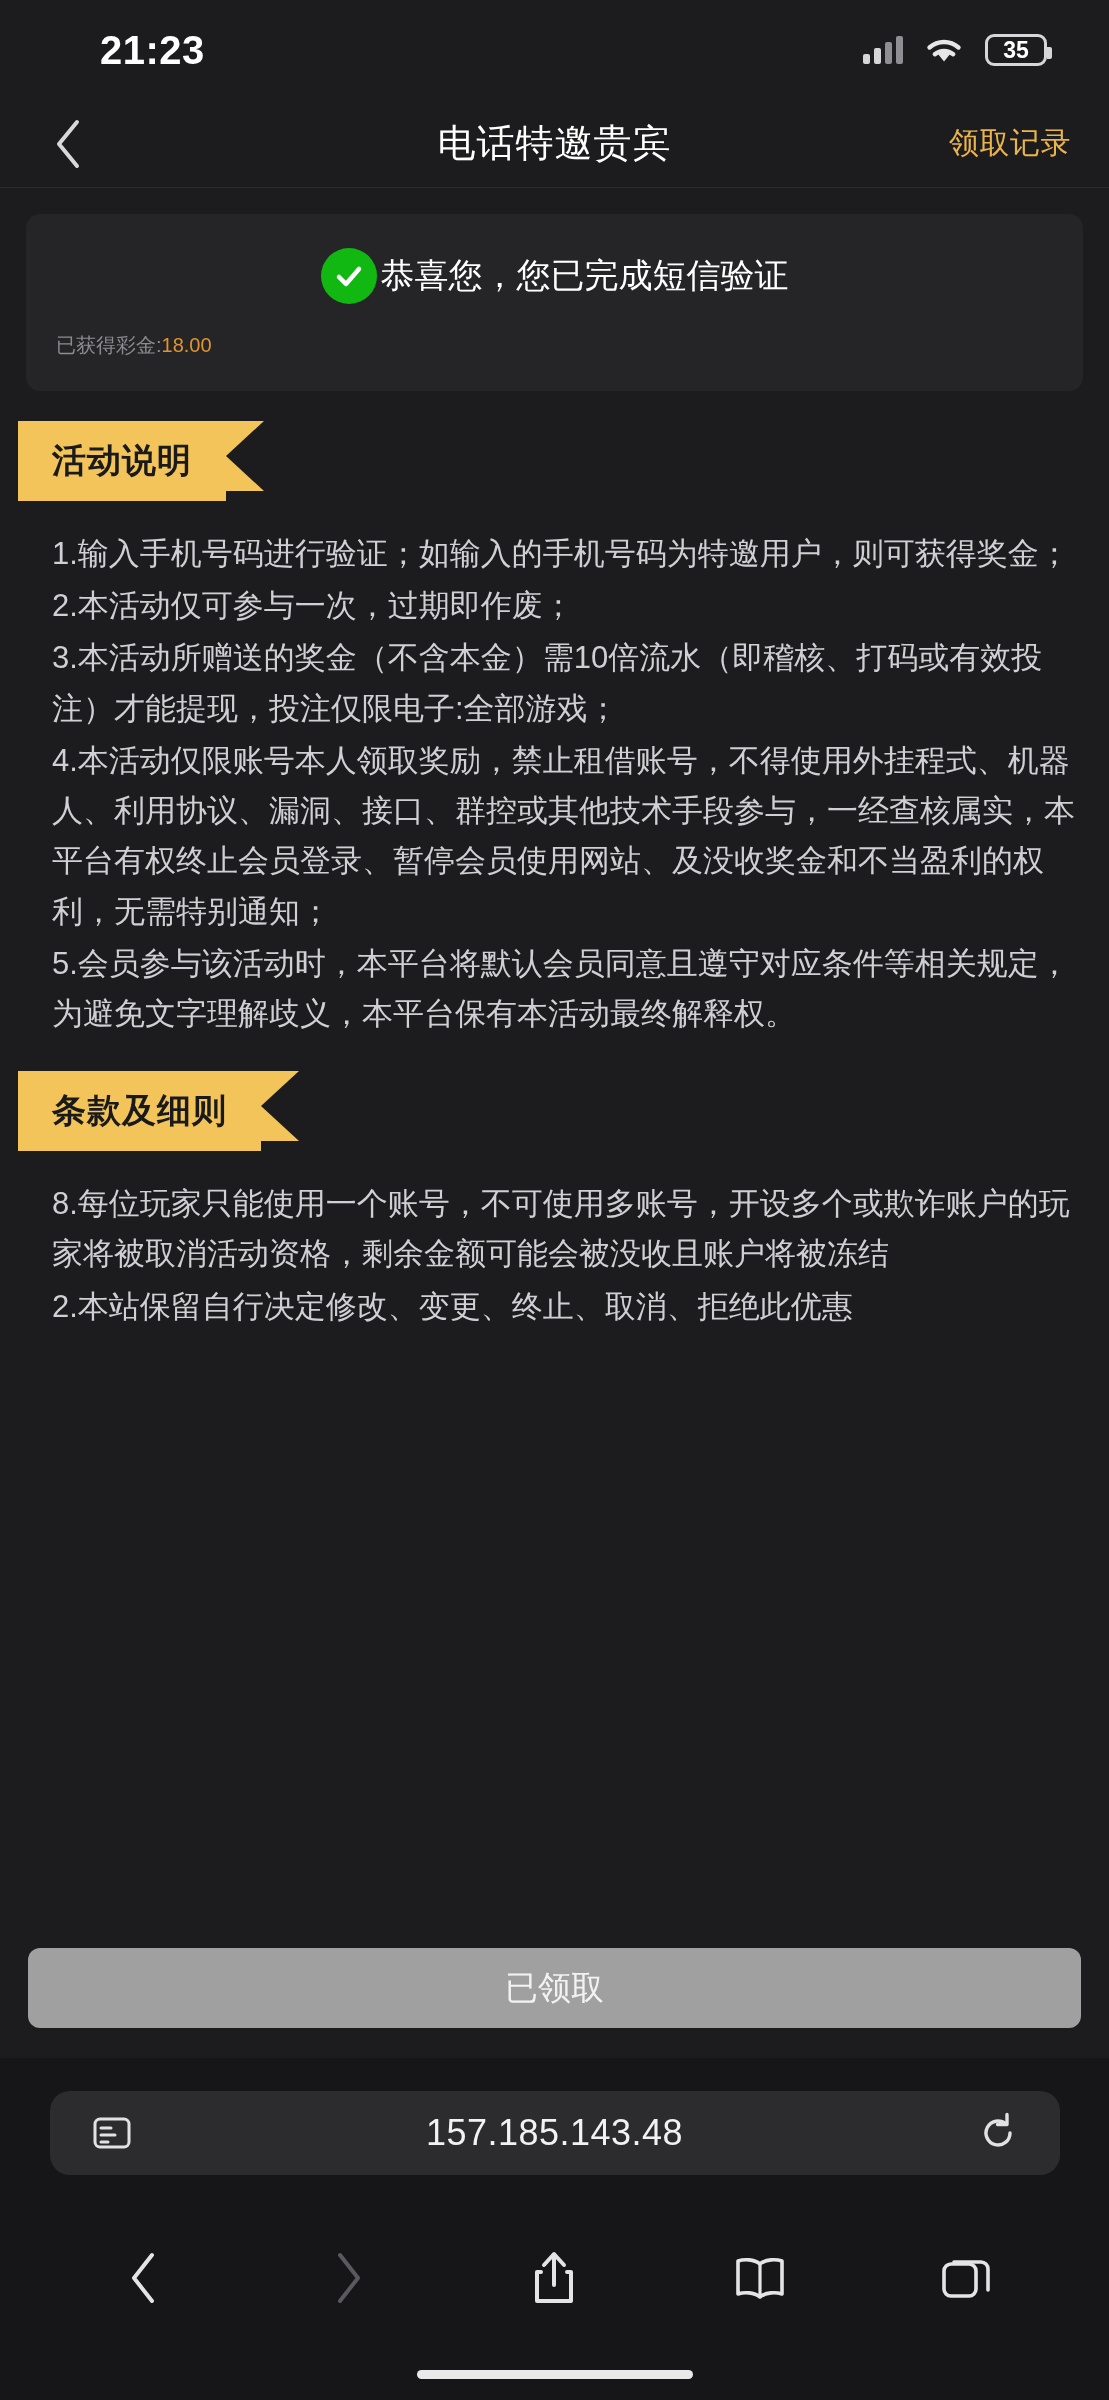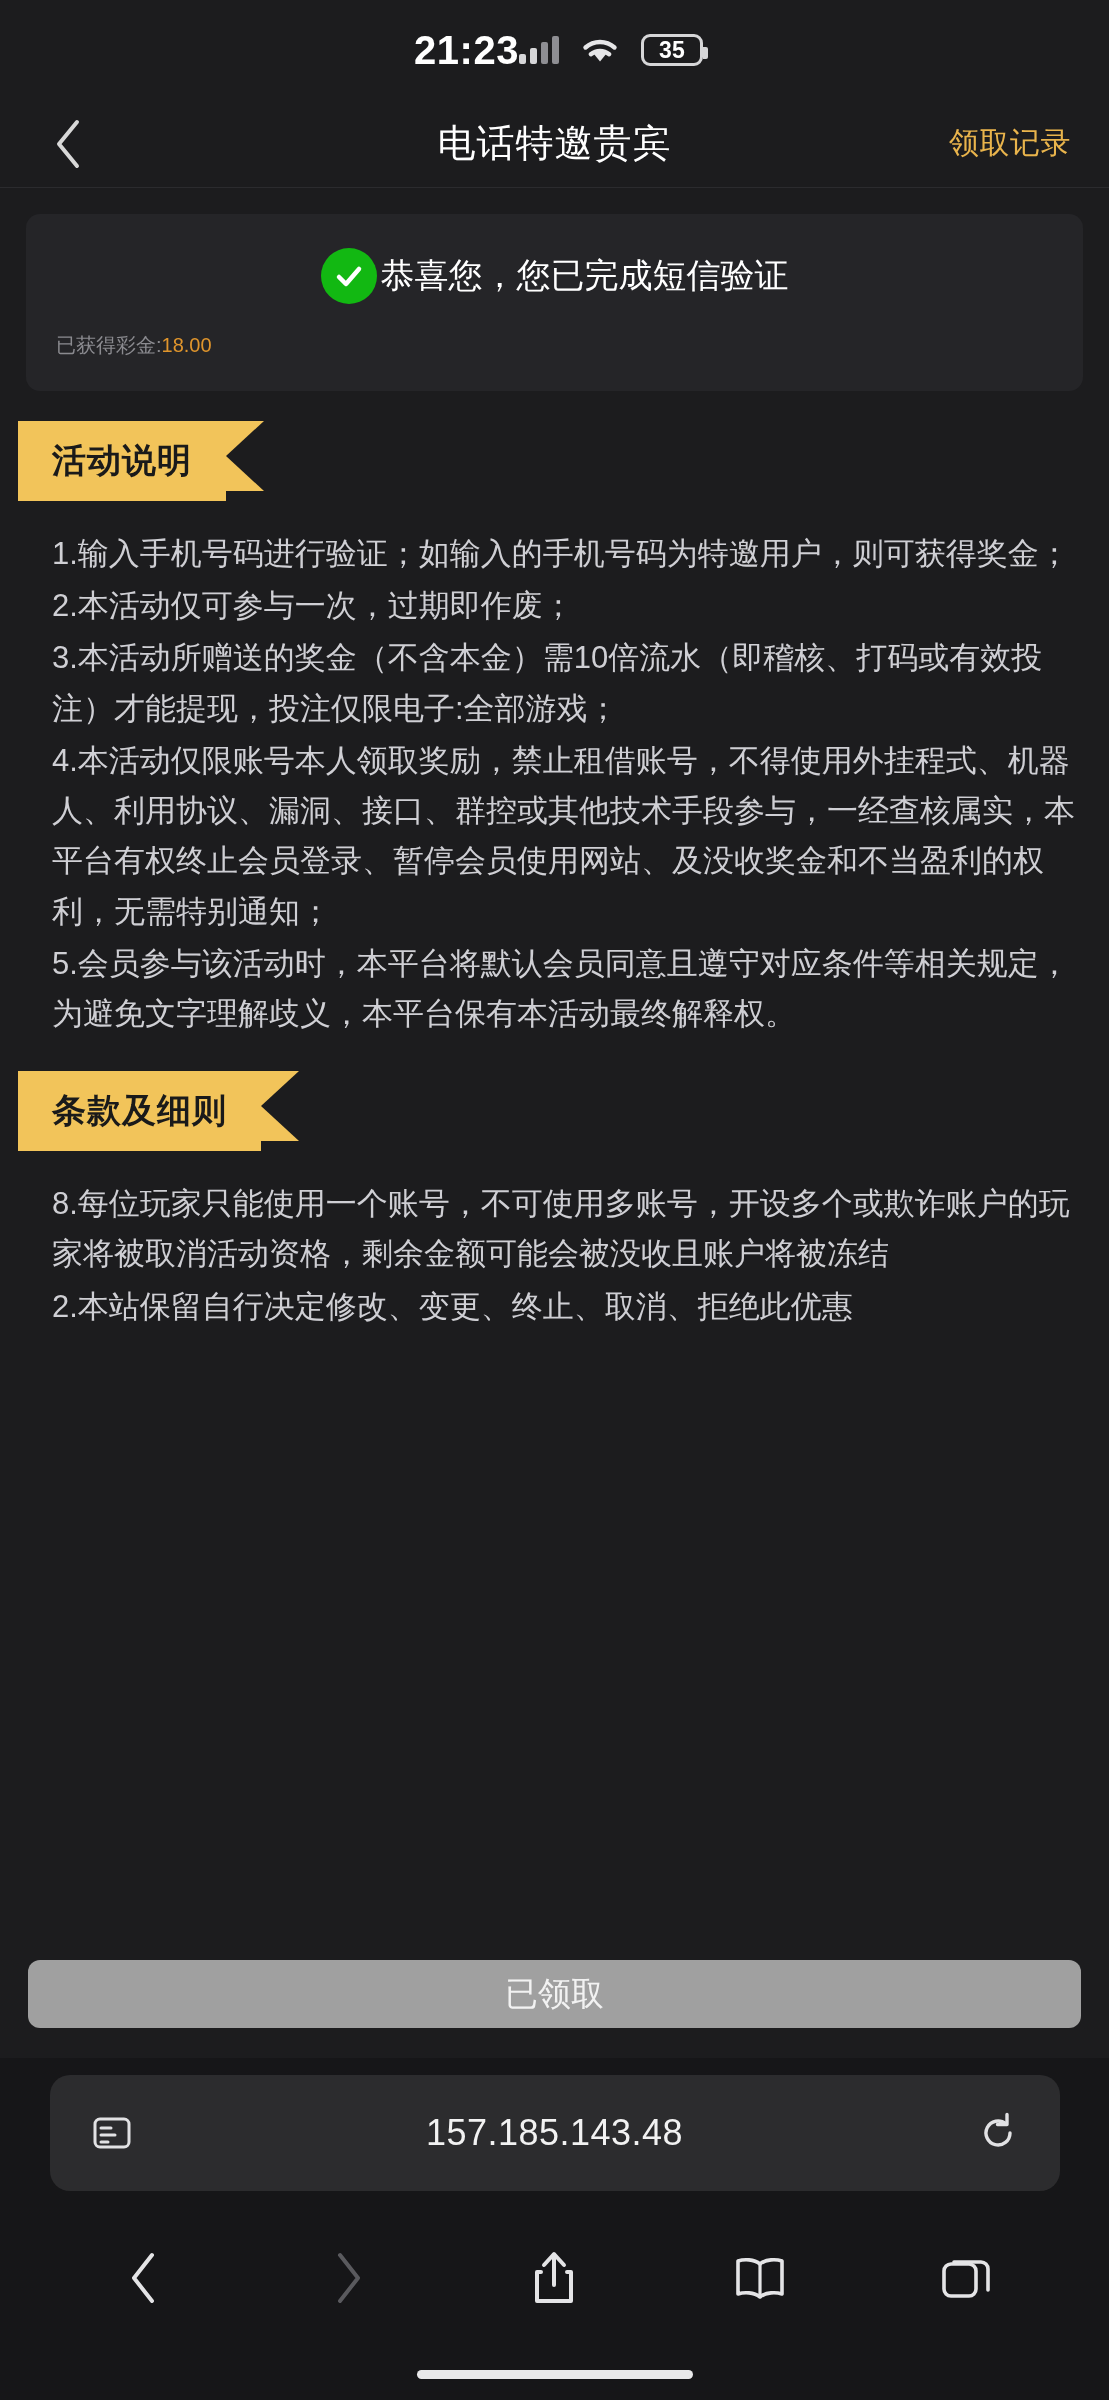--- a/index.html
+++ b/index.html
@@ -17,22 +17,22 @@
     background: #1c1c1e;
     display: flex;
     flex-direction: column;
   }
 
   
   .status-bar {
     height: 100px;
     display: flex;
     align-items: center;
-    justify-content: center;
-    padding: 0 62px 0 70px;
+    justify-content: space-between;
+    padding: 0 62px 0 100px;
     color: #fff;
     background: #1c1c1e;
     flex: 0 0 auto;
   }
   .status-time {
     font-size: 40px;
     font-weight: bold;
     letter-spacing: 0.5px;
   }
   .status-right {
@@ -171,21 +171,21 @@
 
   
   .cta-wrap {
     position: absolute;
     left: 0; right: 0; bottom: 0;
     padding: 22px 28px 30px 28px;
     background: #1c1c1e;
   }
   .cta-btn {
     width: 100%;
-    height: 68px;
+    height: 80px;
     border-radius: 12px;
     background: #a0a0a0;
     color: #f2f2f2;
     font-size: 33px;
     display: flex;
     align-items: center;
     justify-content: center;
     border: none;
   }
 
@@ -195,21 +195,21 @@
     height: 150px;
     background: #161618;
     display: flex;
     align-items: center;
     justify-content: center;
     padding: 0 24px;
   }
   .url-pill {
     width: 100%;
     max-width: 1010px;
-    height: 116px;
+    height: 84px;
     background: #2c2c2e;
     border-radius: 20px;
     display: flex;
     align-items: center;
     padding: 8px 34px;
     gap: 20px;
   }
   .url-text {
     flex: 1 1 auto;
     text-align: center;

